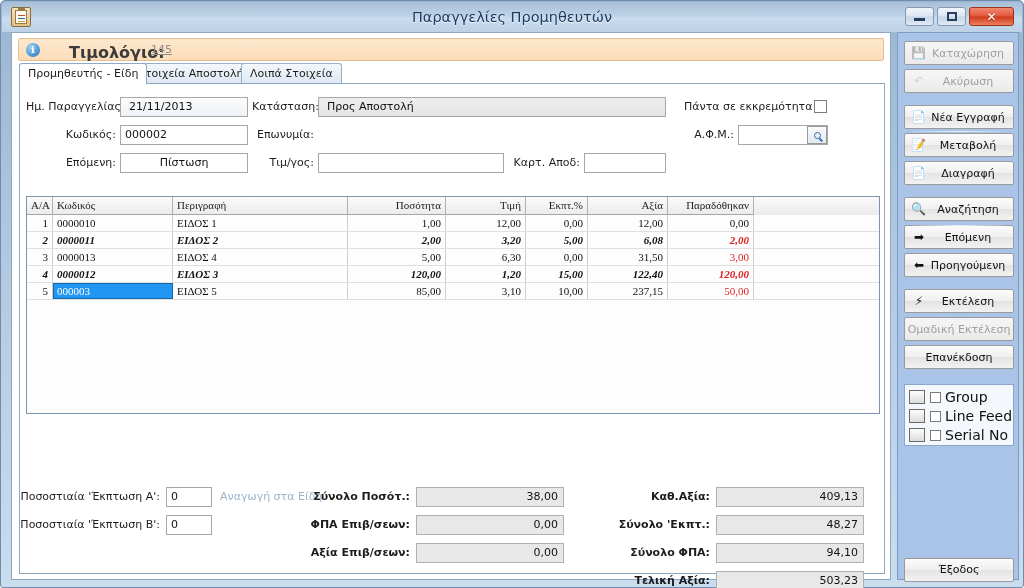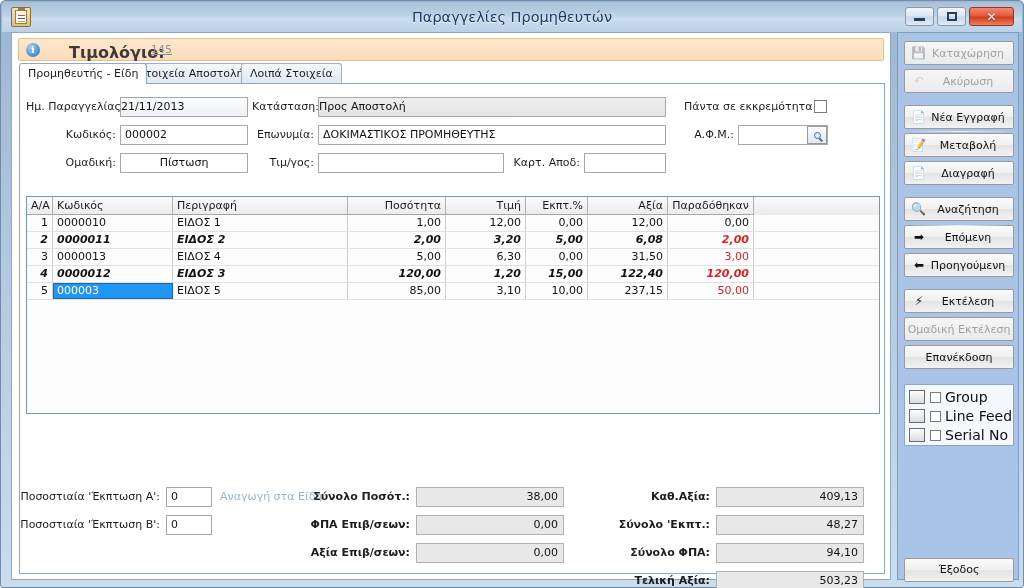--- a/index.html
+++ b/index.html
@@ -155,21 +155,21 @@
     font-size: 11px; color: #111;
     padding: 0 4px; line-height: 18px;
     font-family: "DejaVu Sans", sans-serif;
     white-space: nowrap; overflow: hidden;
   }
   .combo {
     position: absolute; height: 20px;
     border: 1px solid #a7a7a7;
     background: linear-gradient(to bottom,#fbfcfd,#eef2f6);
     font-size: 11px; color: #111;
-    padding: 0 20px 0 0; line-height: 18px;
+    padding: 0 20px 0 8px; line-height: 18px;
     overflow: hidden; white-space: nowrap;
   }
   .combo .arrow {
     position: absolute; right: 5px; top: 7px;
     width: 0; height: 0;
     border-left: 4px solid transparent;
     border-right: 4px solid transparent;
     border-top: 5px solid #4a6party;
     border-top-color: #3c5d80;
   }
@@ -193,20 +193,21 @@
     transform: rotate(45deg);
   }
 
   
   .grid {
     position: absolute; left: 6px; top: 113px;
     width: 854px; height: 218px;
     border: 1px solid #7a94ad;
     background: #fdfdfd;
     overflow: hidden;
+    font-family: Liberation Serif, serif;
   }
   .grow { display: flex; height: 17px; }
   .ghead { height: 18px; background: linear-gradient(to bottom,#fbfbfb,#eceaea); }
   .gcell {
     border-right: 1px solid #cfcfcf;
     font-size: 11px; color: #111;
     line-height: 16px; padding: 0 4px;
     overflow: hidden; white-space: nowrap;
   }
   .ghead .gcell {
@@ -353,28 +354,27 @@
       <div class="combo ro" style="left:298px; top:14px; width:348px; background:linear-gradient(to bottom,#eeeeee,#e4e4e4);">
         <span>Προς Αποστολή</span>
         <span class="arrow"></span>
       </div>
       <div class="lbl" style="left:664px; top:14px; width:125px; text-align:left;">Πάντα σε εκκρεμότητα</div>
       <div class="cb-box" style="left:794px; top:17px;"></div>
 
       <div class="lbl" style="left:6px; top:42px; width:90px;">Κωδικός:</div>
       <div class="fld" style="left:100px; top:42px; width:128px;">000002</div>
       <div class="lbl" style="left:232px; top:42px; width:62px;">Επωνυμία:</div>
-      <div class="fld" style="left:298px; top:42px; width:348px;">ΔΟΚΙΜΑΣΤΙΚΟΣ ΠΡΟΜΗΘΕΥΤΗΣ</div>
       <div class="lbl" style="left:664px; top:42px; width:50px;">Α.Φ.Μ.:</div>
       <div class="fld" style="left:718px; top:42px; width:90px;"></div>
       <div class="search-btn" style="left:787px; top:43px;">
         <span class="mag"></span>
       </div>
 
-      <div class="lbl" style="left:6px; top:70px; width:90px;">Ομαδική:</div>
+      <div class="lbl" style="left:6px; top:70px; width:90px;">Επόμενη:</div>
       <div class="fld" style="left:100px; top:70px; width:128px;text-align:center;">Πίστωση</div>
       <div class="lbl" style="left:232px; top:70px; width:62px;">Τιμ/γος:</div>
       <div class="fld" style="left:298px; top:70px; width:186px;"></div>
       <div class="lbl" style="left:490px; top:70px; width:70px;">Καρτ. Αποδ:</div>
       <div class="fld" style="left:564px; top:70px; width:82px;"></div>
 
       <div class="grid">
         <div class="grow ghead">
           <div class="gcell c-aa">Α/Α</div>
           <div class="gcell c-kod">Κωδικός</div>

